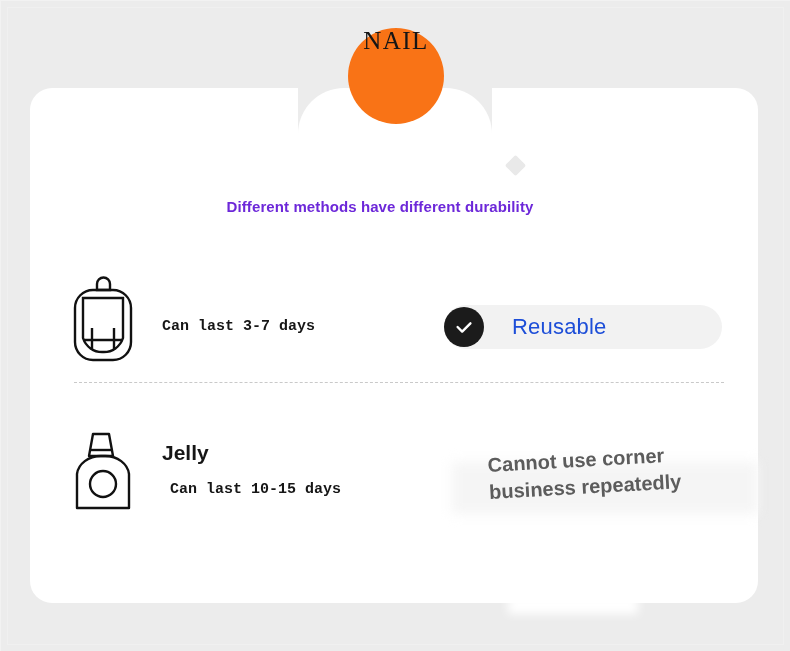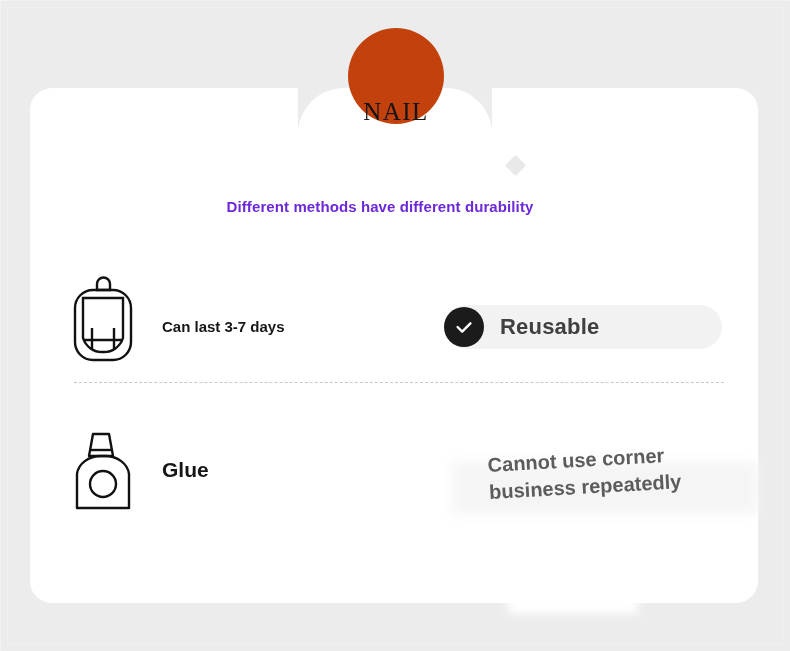--- a/index.html
+++ b/index.html
@@ -64,24 +64,24 @@
   .notch-left:after  { left: 0;     top: 0; }
   .notch-right:after { right: 0;    top: 0; }
 
   
   .badge-circle {
     position: absolute;
     left: 348px;
     top: 28px;
     width: 96px;
     height: 96px;
-    background: #c2410c;
+    background: #f97316;
     border-radius: 50%;
     display: flex;
-    align-items: flex-end;
+    align-items: flex-start;
     justify-content: center;
   }
   .badge-circle .badge-text {
     font-family: "Liberation Serif", serif;
     font-size: 25px;
     letter-spacing: 1.5px;
     color: #151515;
     line-height: 1;
     user-select: none;
   }
@@ -147,20 +147,21 @@
     line-height: 1.1;
   }
   .label-title.big { font-size: 21px; }
 
   .label-sub {
     font-size: 15px;
     font-weight: bold;
     color: #161616;
     margin-top: 18px;
     line-height: 1.1;
+    font-family: Liberation Mono, monospace;
   }
   .label-sub.indent { margin-left: 8px; }
 
   
   .divider {
     position: absolute;
     left: 74px;
     top: 382px;
     width: 650px;
     height: 0;
@@ -184,24 +185,24 @@
     height: 40px;
     margin-left: 0px;
     border-radius: 50%;
     background: #1b1b1b;
     display: flex;
     align-items: center;
     justify-content: center;
     flex: none;
   }
   .pill-label {
-    margin-left: 16px;
+    margin-left: 28px;
     font-size: 22px;
-    font-weight: bold;
-    color: #404040;
+    font-weight: normal;
+    color: #1d4ed8;
     letter-spacing: .2px;
   }
 
   
   .note {
     position: absolute;
     left: 487px;
     top: 452px;
     width: 270px;
     transform: rotate(-3.2deg);
@@ -282,21 +283,22 @@
 
       <path d="M26 12 h16 l4 22 h-24 z" fill="none" stroke-linejoin="round"></path>
       <line x1="23.5" y1="28" x2="45.5" y2="28"></line>
 
       <path d="M10 52 a24 20 0 0 1 24 -18 h4 a24 20 0 0 1 24 18 v34 h-52 z" fill="none" stroke-linejoin="round"></path>
 
       <circle cx="36" cy="62" r="13"></circle>
     </svg>
   </div>
   <div class="row-labels">
-    <div class="label-title big">Glue</div>
+    <div class="label-title big">Jelly</div>
+    <div class="label-sub indent">Can last 10-15 days</div>
   </div>
 </div>
 
 <div class="note-bg"></div>
 <div class="note">
   <div>Cannot use corner</div>
   <div>business repeatedly</div>
 </div>
 
 </body></html>

